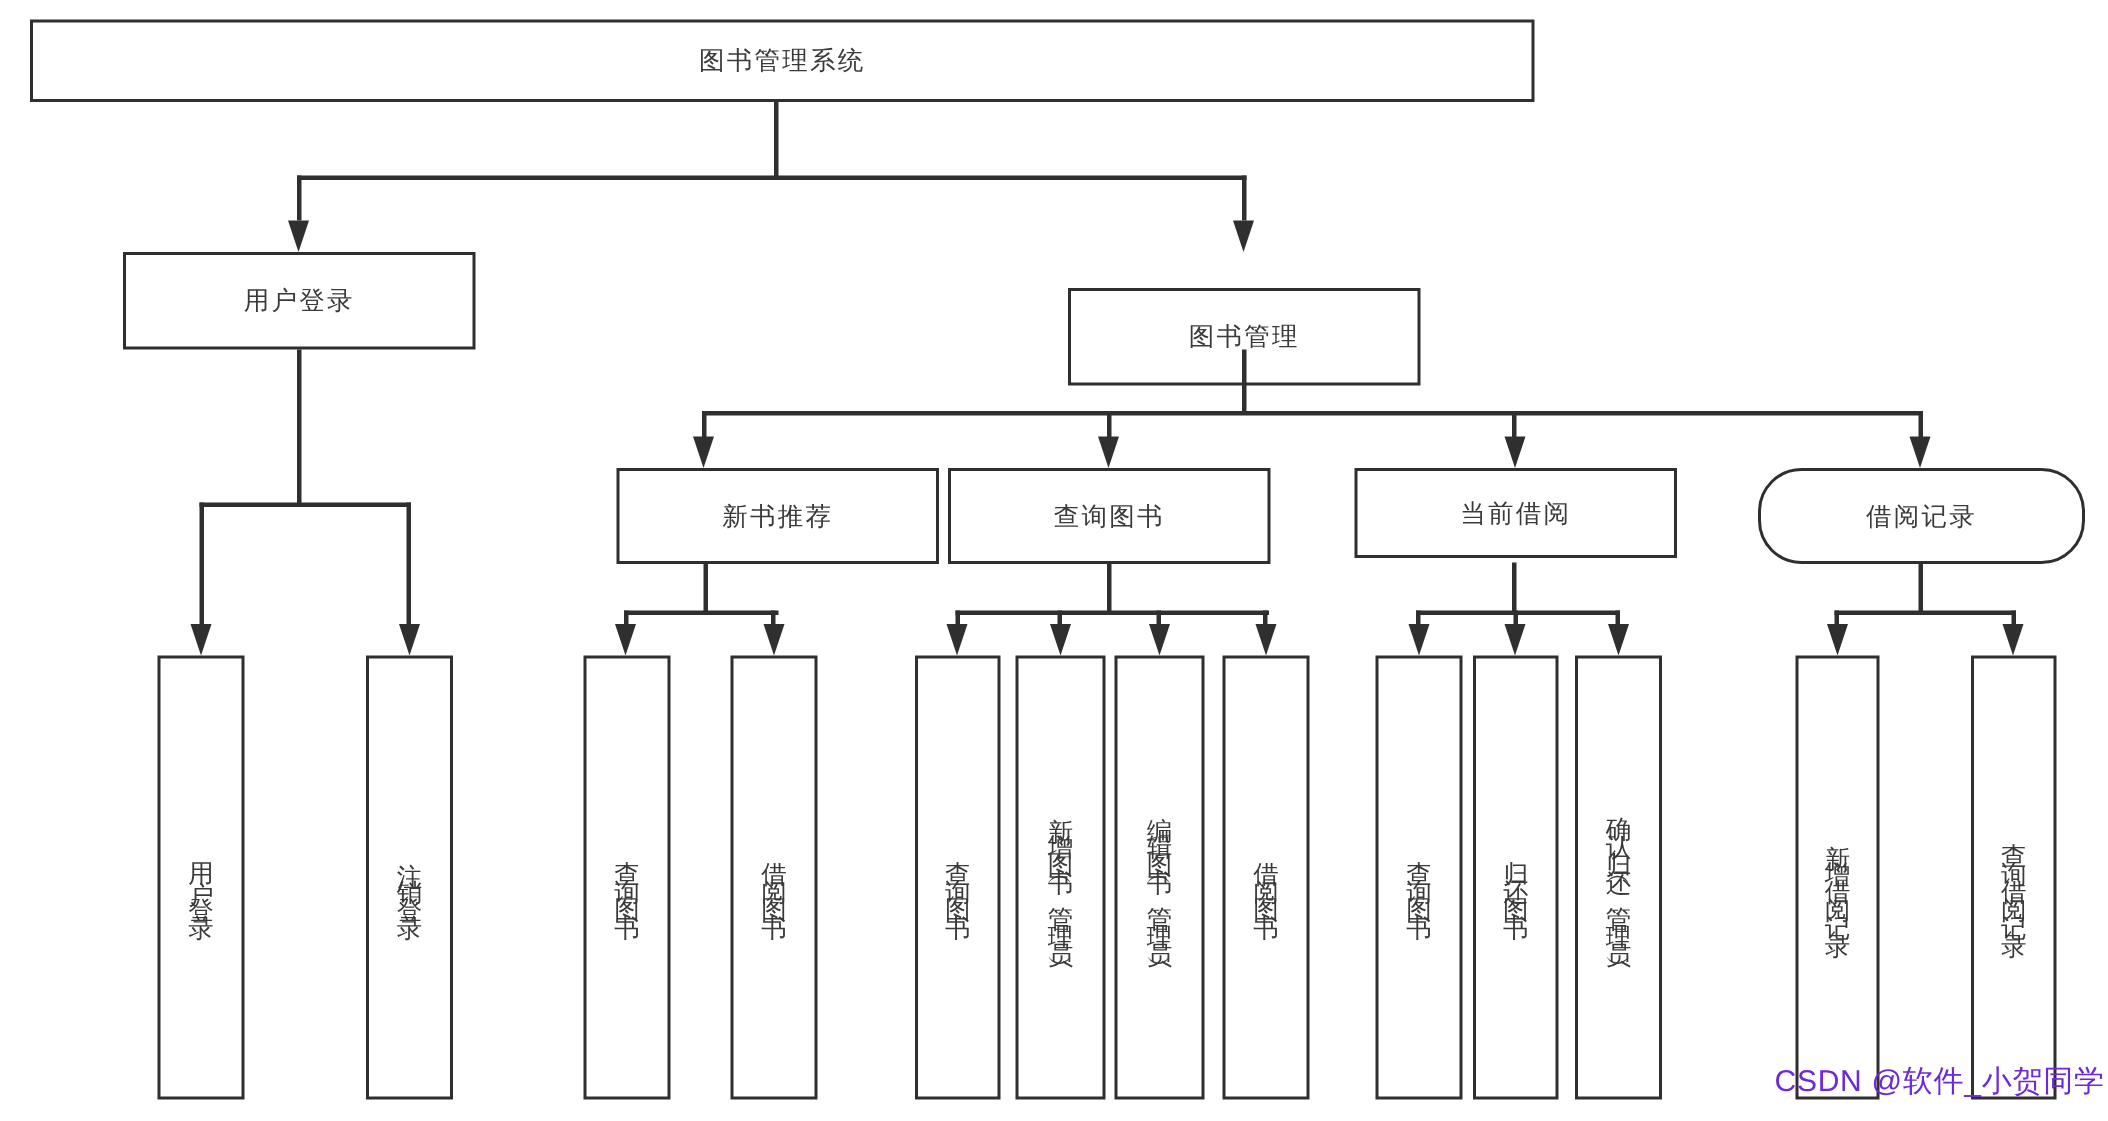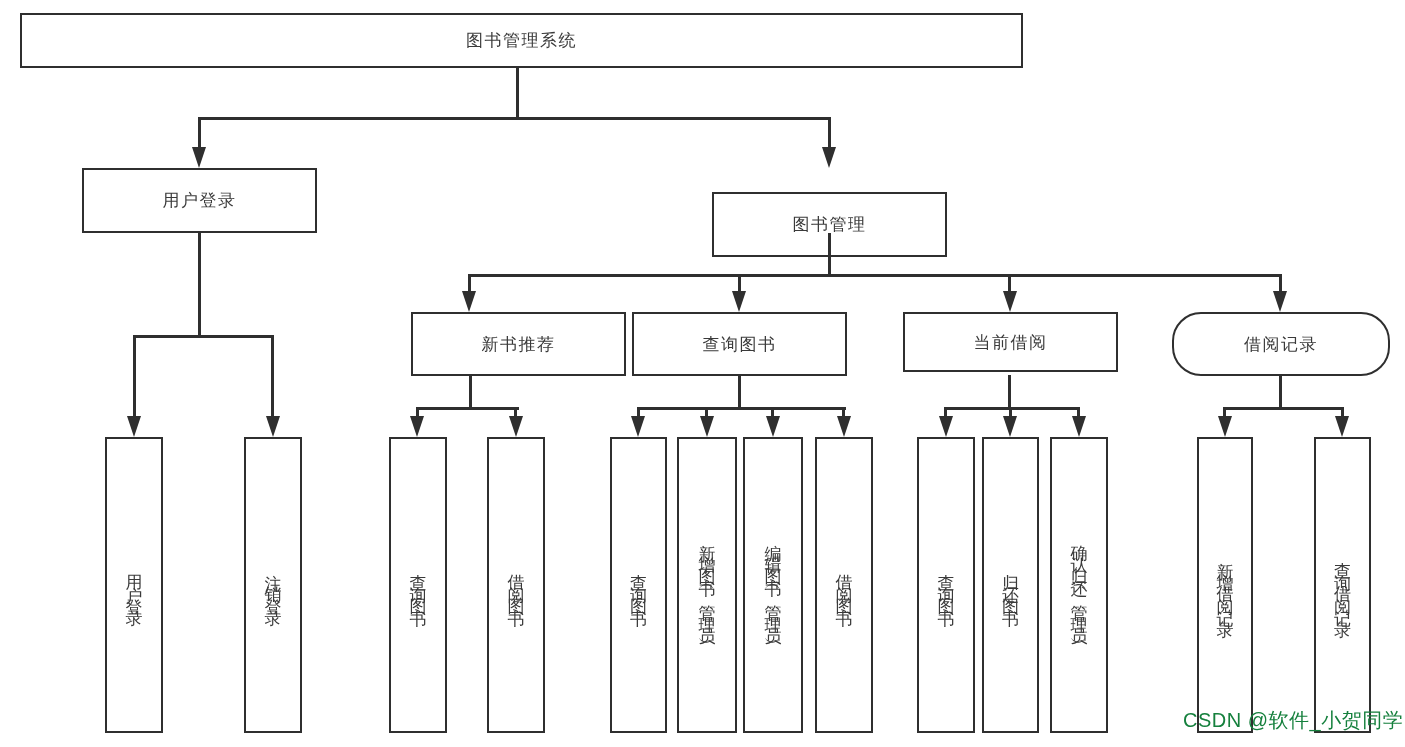--- a/index.html
+++ b/index.html
@@ -63,21 +63,21 @@
     height: 0;
     border-left: 7px solid transparent;
     border-right: 7px solid transparent;
     border-top: 21px solid #2f2f2f;
   }
   .watermark {
     position: absolute;
     left: 1183px;
     top: 707px;
     font-size: 20px;
-    color: #15803d;
+    color: #6d28d9;
     letter-spacing: 0.5px;
     white-space: nowrap;
     z-index: 5;
   }
 </style>
 </head>
 <body>
 
 <div id="canvas">
 

